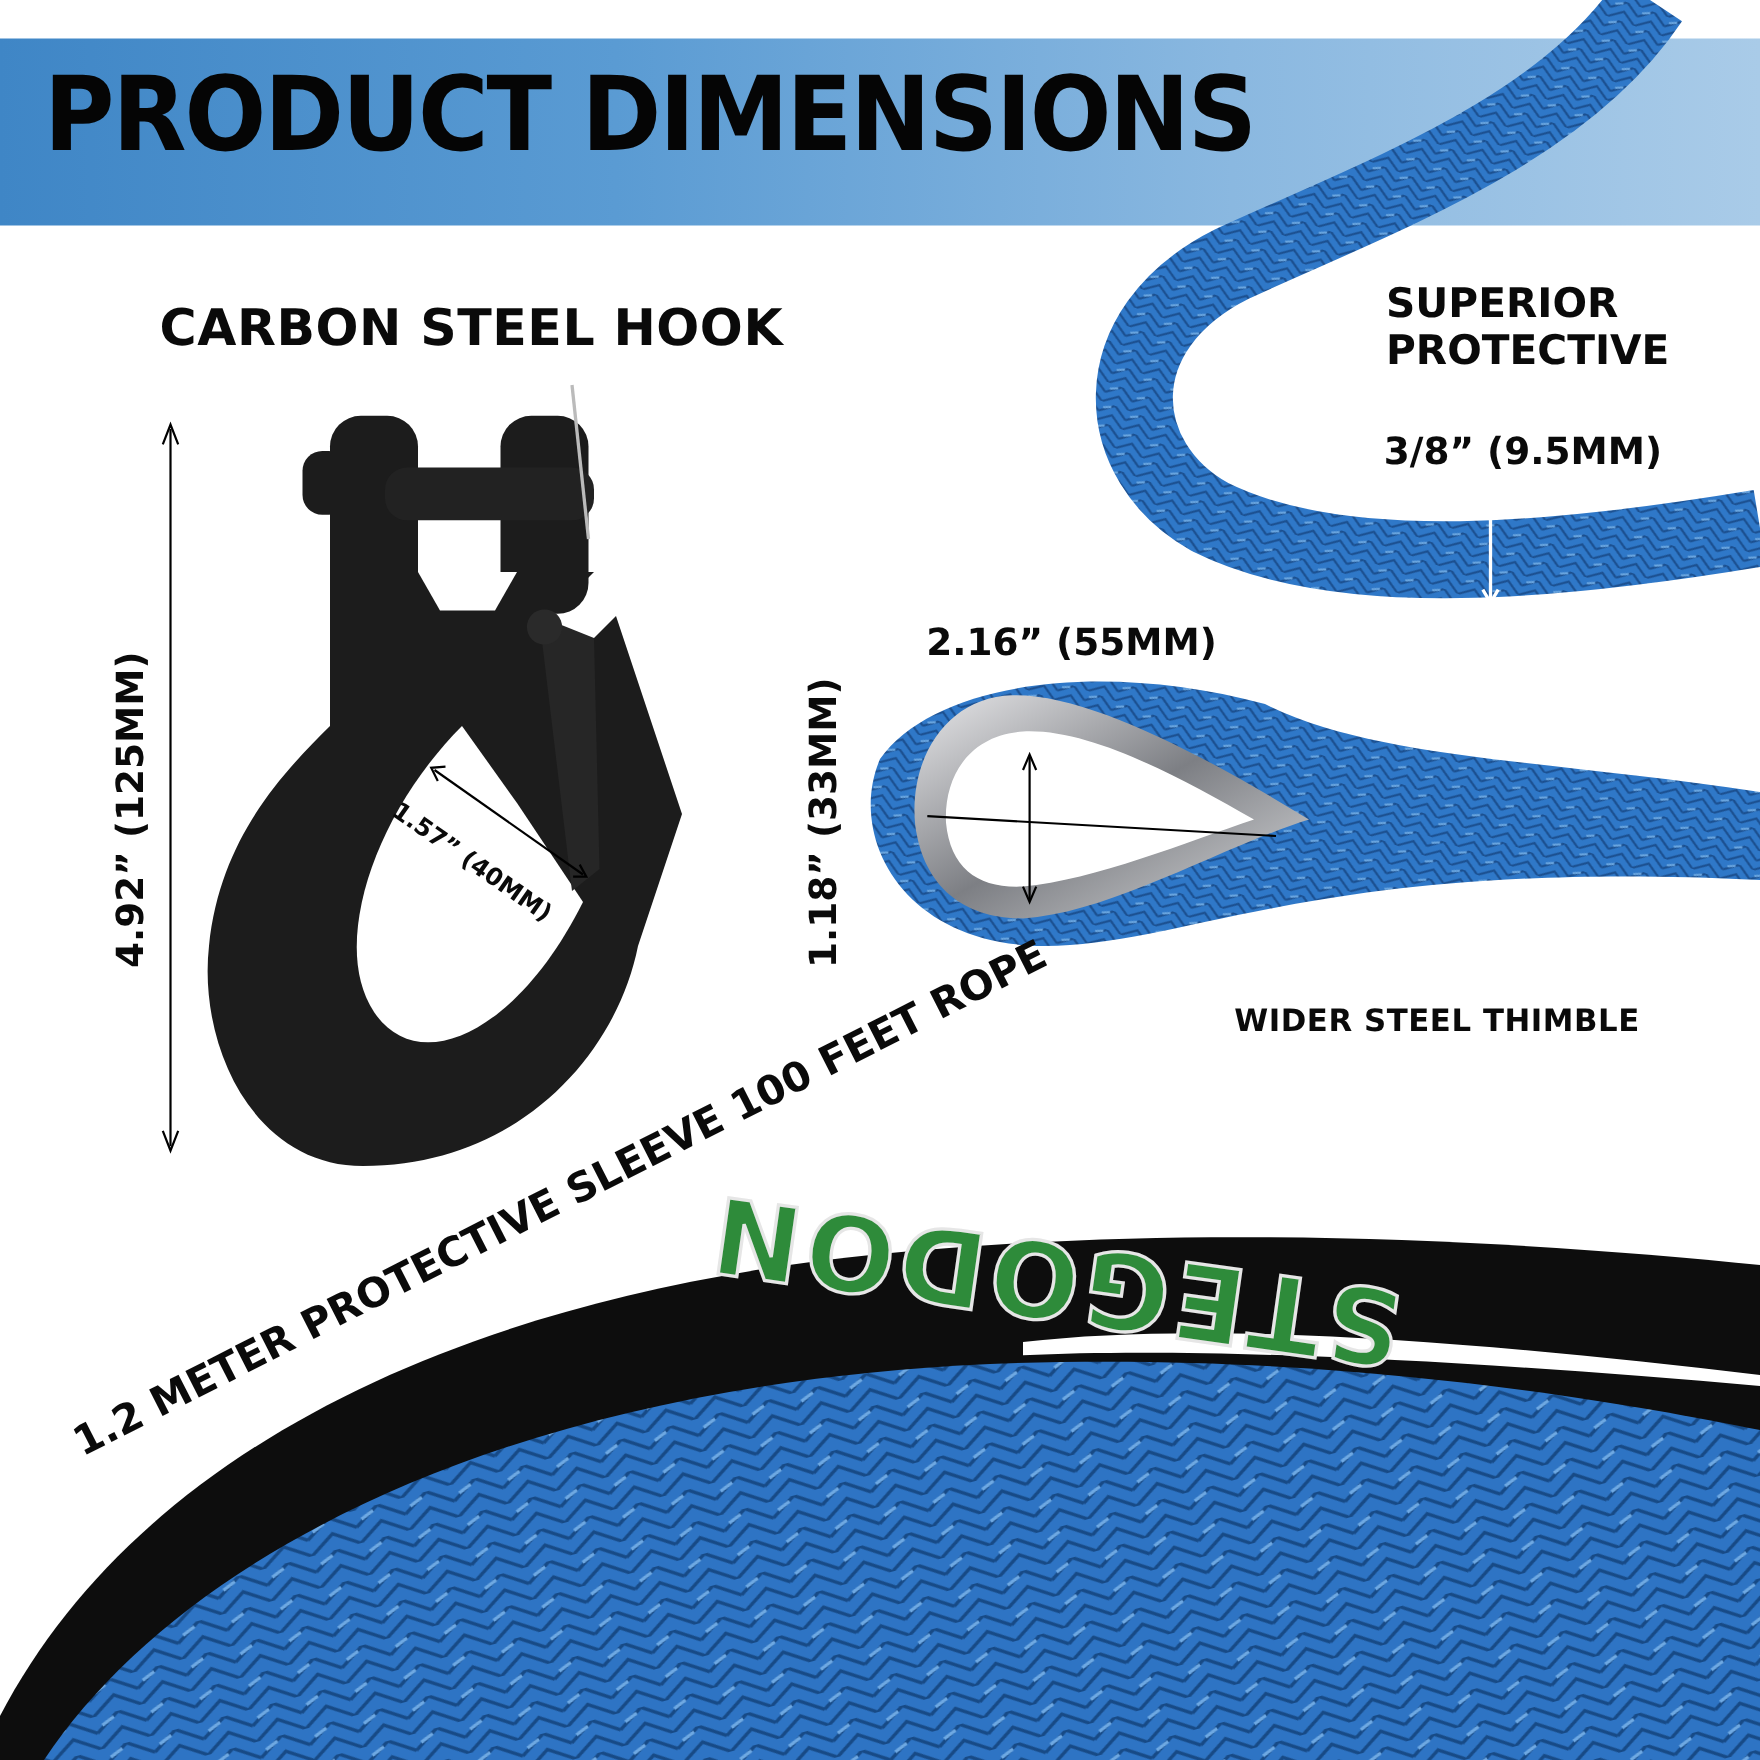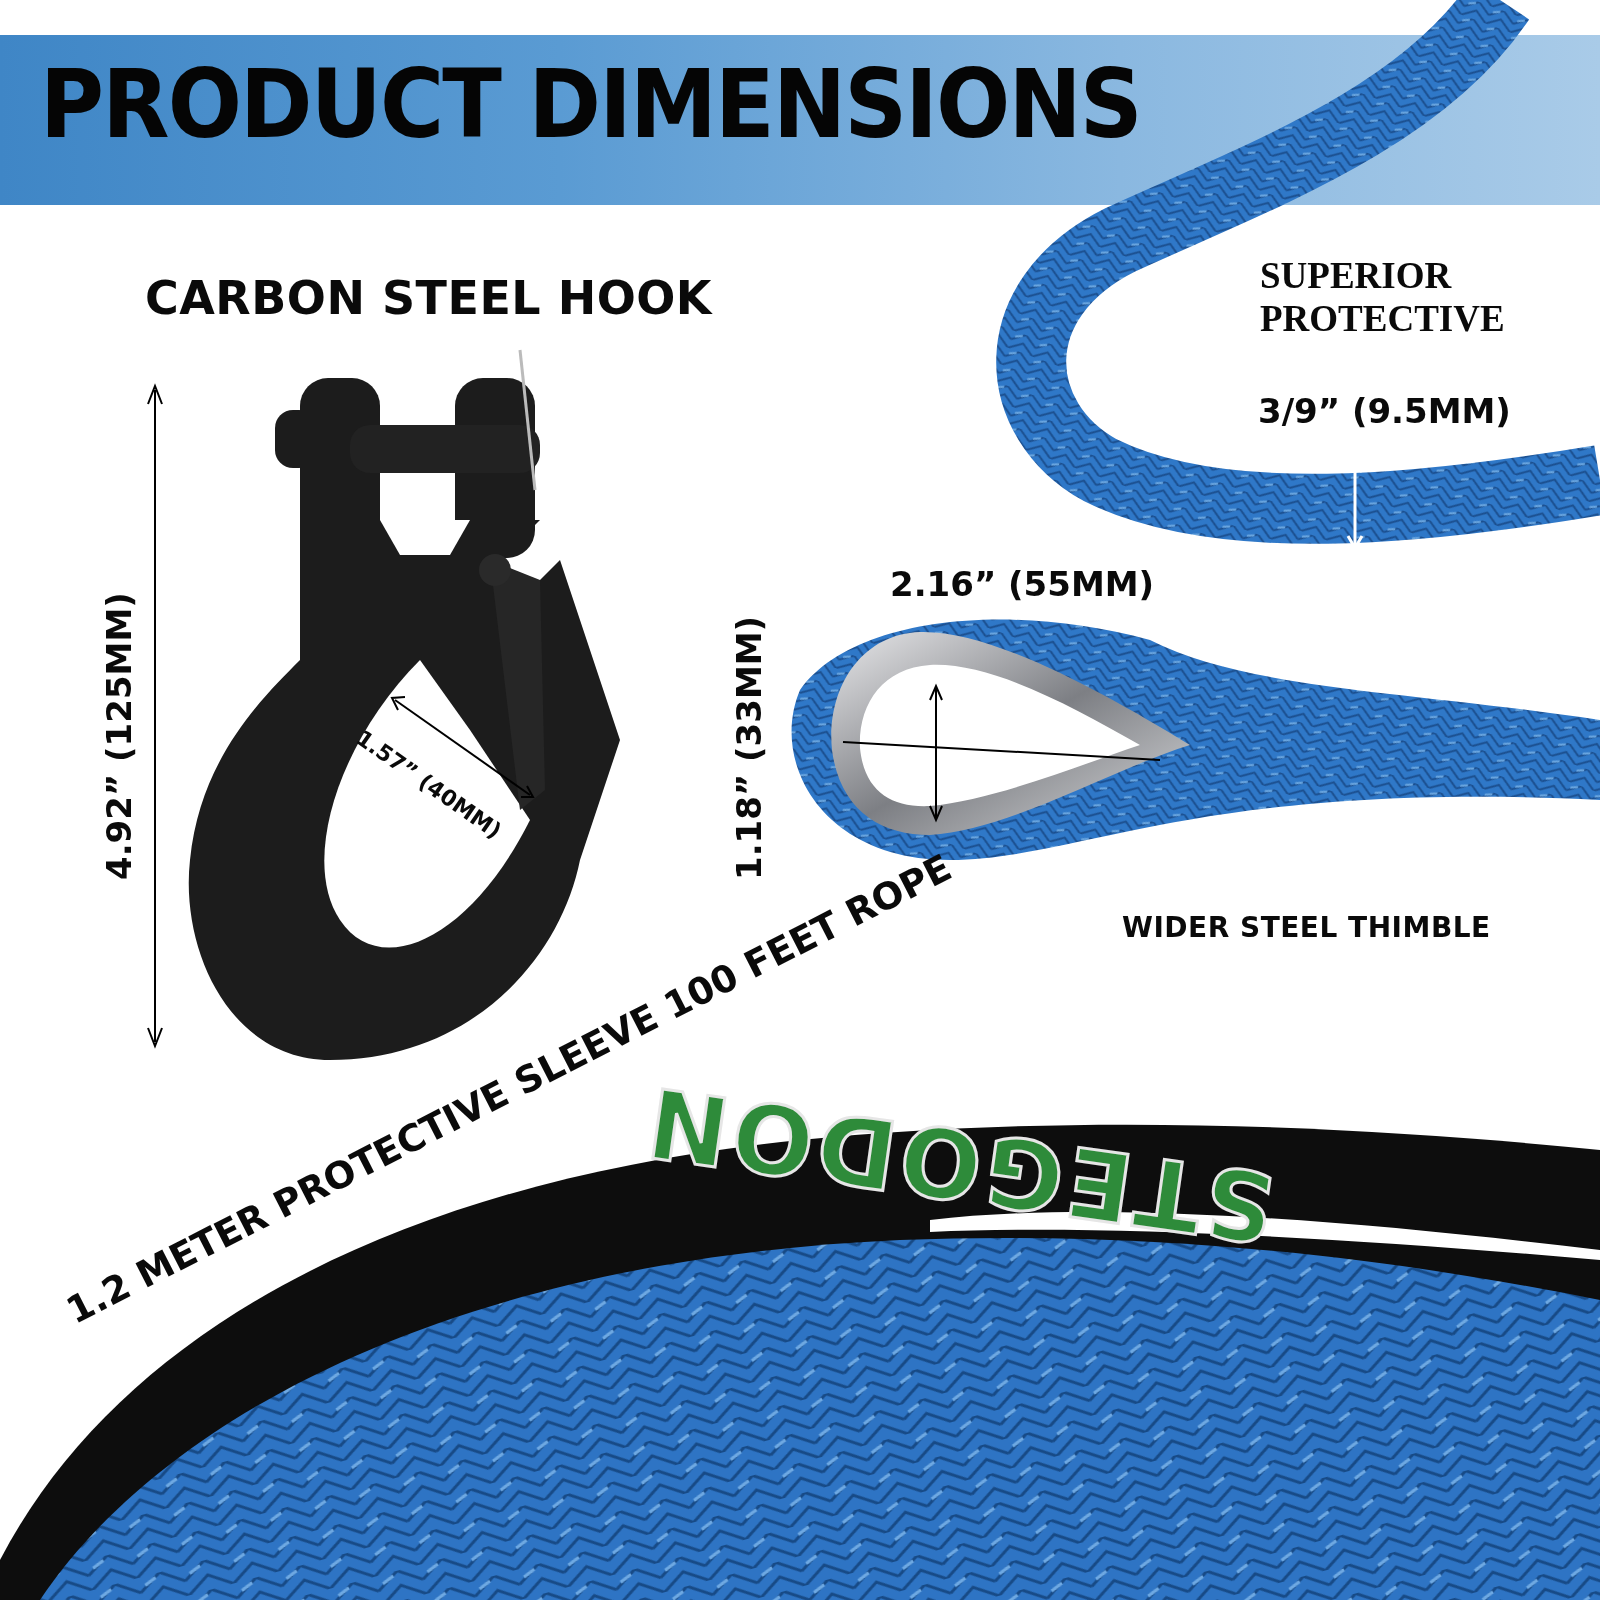--- a/index.html
+++ b/index.html
@@ -8,23 +8,23 @@
   .abs { position:absolute; }
 
   
   .banner { left:0; top:35px; width:1600px; height:170px;
             background:linear-gradient(90deg,#3f86c6 0%,#5a9bd3 35%,#8ab8e0 70%,#a9cbe8 100%); }
   .banner-title { left:40px; top:58px; font-size:94px; font-weight:bold; letter-spacing:-2px;
                   transform:scaleX(0.93); transform-origin:left top; color:#050505; line-height:1; }
 
   .label { font-weight:bold; color:#0a0a0a; line-height:1.15; }
   .lbl-hook { left:145px; top:272px; font-size:46px; letter-spacing:0.5px; }
-  .lbl-thick { left:1260px; top:255px; font-size:37px;font-family:Liberation Serif, serif; }
+  .lbl-thick { left:1260px; top:255px; font-size:37px; }
   .lbl-thick-val { left:1258px; top:392px; font-size:34px; }
-  .lbl-thim-w { left:842px; top:565px; font-size:34px;margin-left:48px; }
+  .lbl-thim-w { left:842px; top:565px; font-size:34px; }
   .lbl-thim-h { left:730px; top:880px; font-size:34px; transform:rotate(-90deg); transform-origin:left top; }
   .lbl-hook-h { left:100px; top:880px; font-size:34px; transform:rotate(-90deg); transform-origin:left top; }
   .lbl-open { left:366px; top:725px; font-size:22px; transform:rotate(35deg); transform-origin:left top; }
   .lbl-thimble { left:1122px; top:912px; font-size:28px; letter-spacing:0.5px; }
   .lbl-sleeve { left:60px; top:1295px; font-size:37px; transform:rotate(-27deg) ; transform-origin:left top; white-space:nowrap; }
   .lbl-sleeve span { display:inline-block; }
 
   svg.layer { position:absolute; left:0; top:0; }
 </style>
 </head>
@@ -94,21 +94,21 @@
 </svg>
 
 <div class="abs banner-title">PRODUCT DIMENSIONS</div>
 
 <div class="abs label lbl-hook">CARBON STEEL HOOK</div>
 
 <div class="abs label lbl-thick">
   <div>SUPERIOR</div>
   <div>PROTECTIVE</div>
 </div>
-<div class="abs label lbl-thick-val">3/9” (9.5MM)</div>
+<div class="abs label lbl-thick-val">3/8” (9.5MM)</div>
 
 <div class="abs label lbl-thim-w">2.16” (55MM)</div>
 <div class="abs label lbl-thim-h">1.18” (33MM)</div>
 <div class="abs label lbl-hook-h">4.92” (125MM)</div>
 <div class="abs label lbl-open">1.57” (40MM)</div>
 
 <div class="abs label lbl-thimble">WIDER STEEL THIMBLE</div>
 
 <div class="abs label lbl-sleeve">
   <span>1.2 METER PROTECTIVE SLEEVE 100 FEET ROPE</span>

